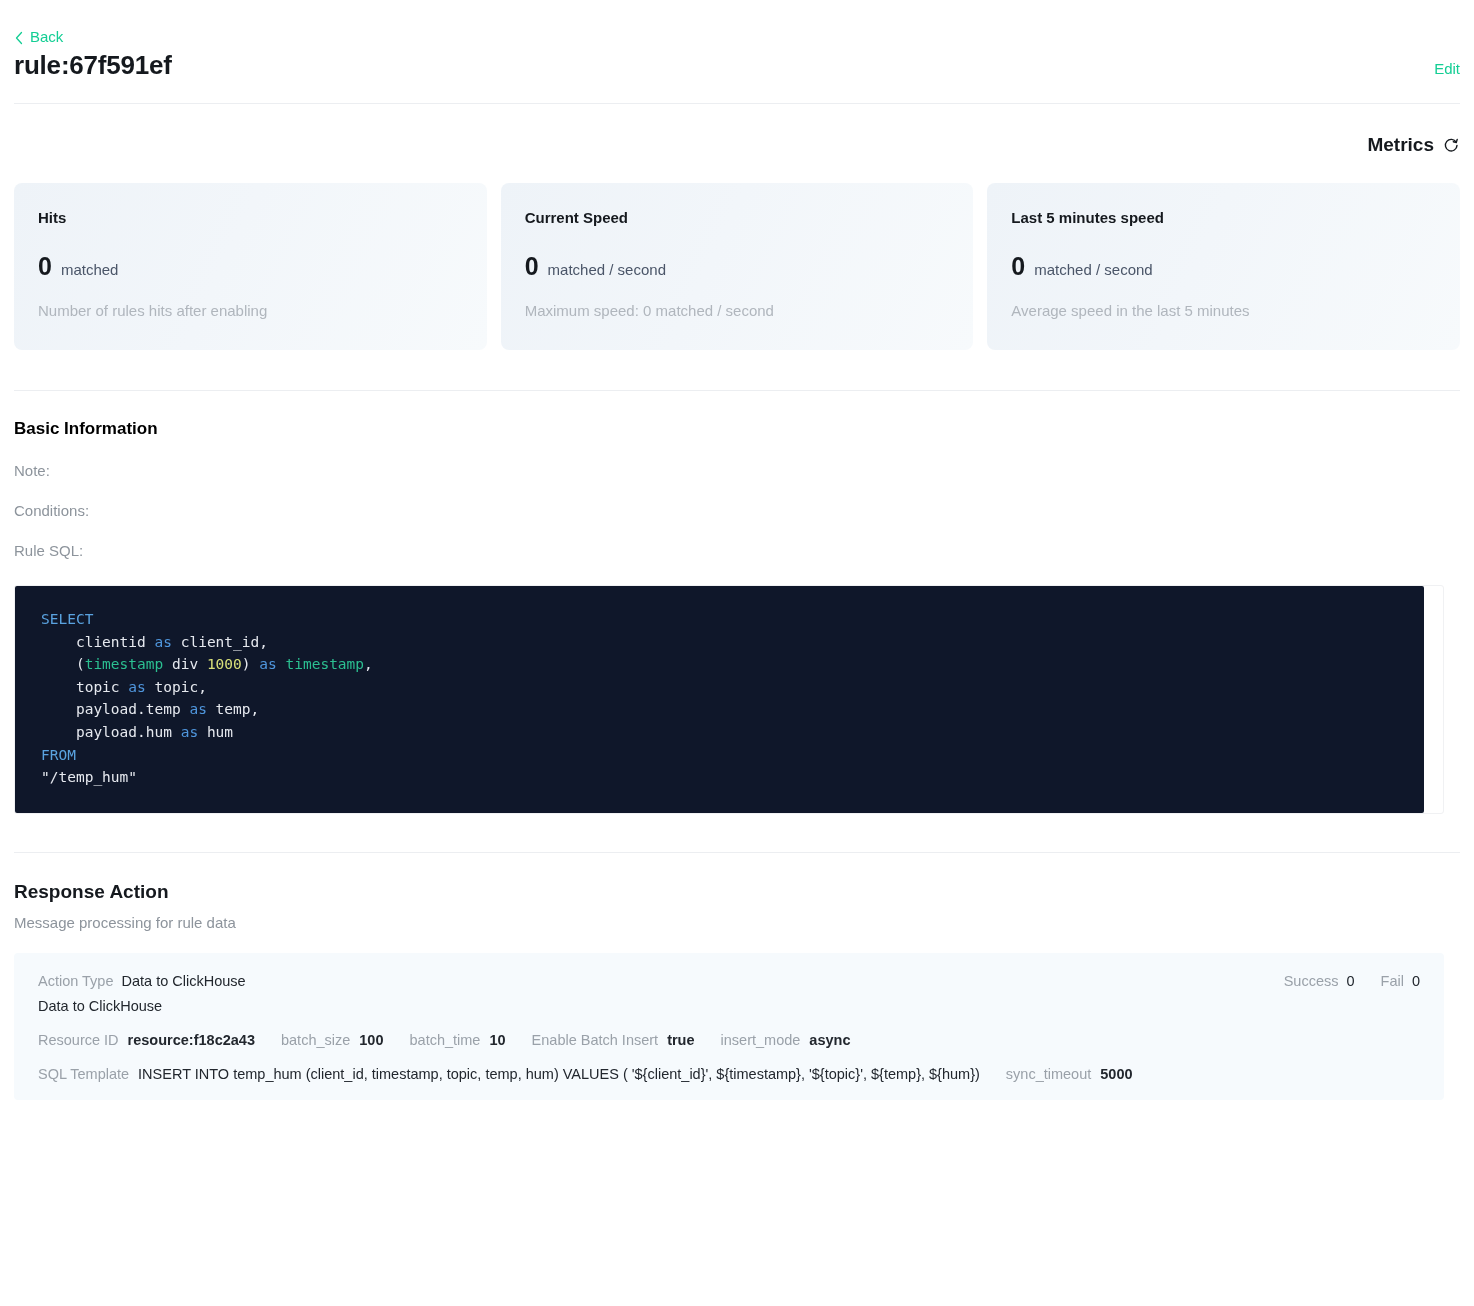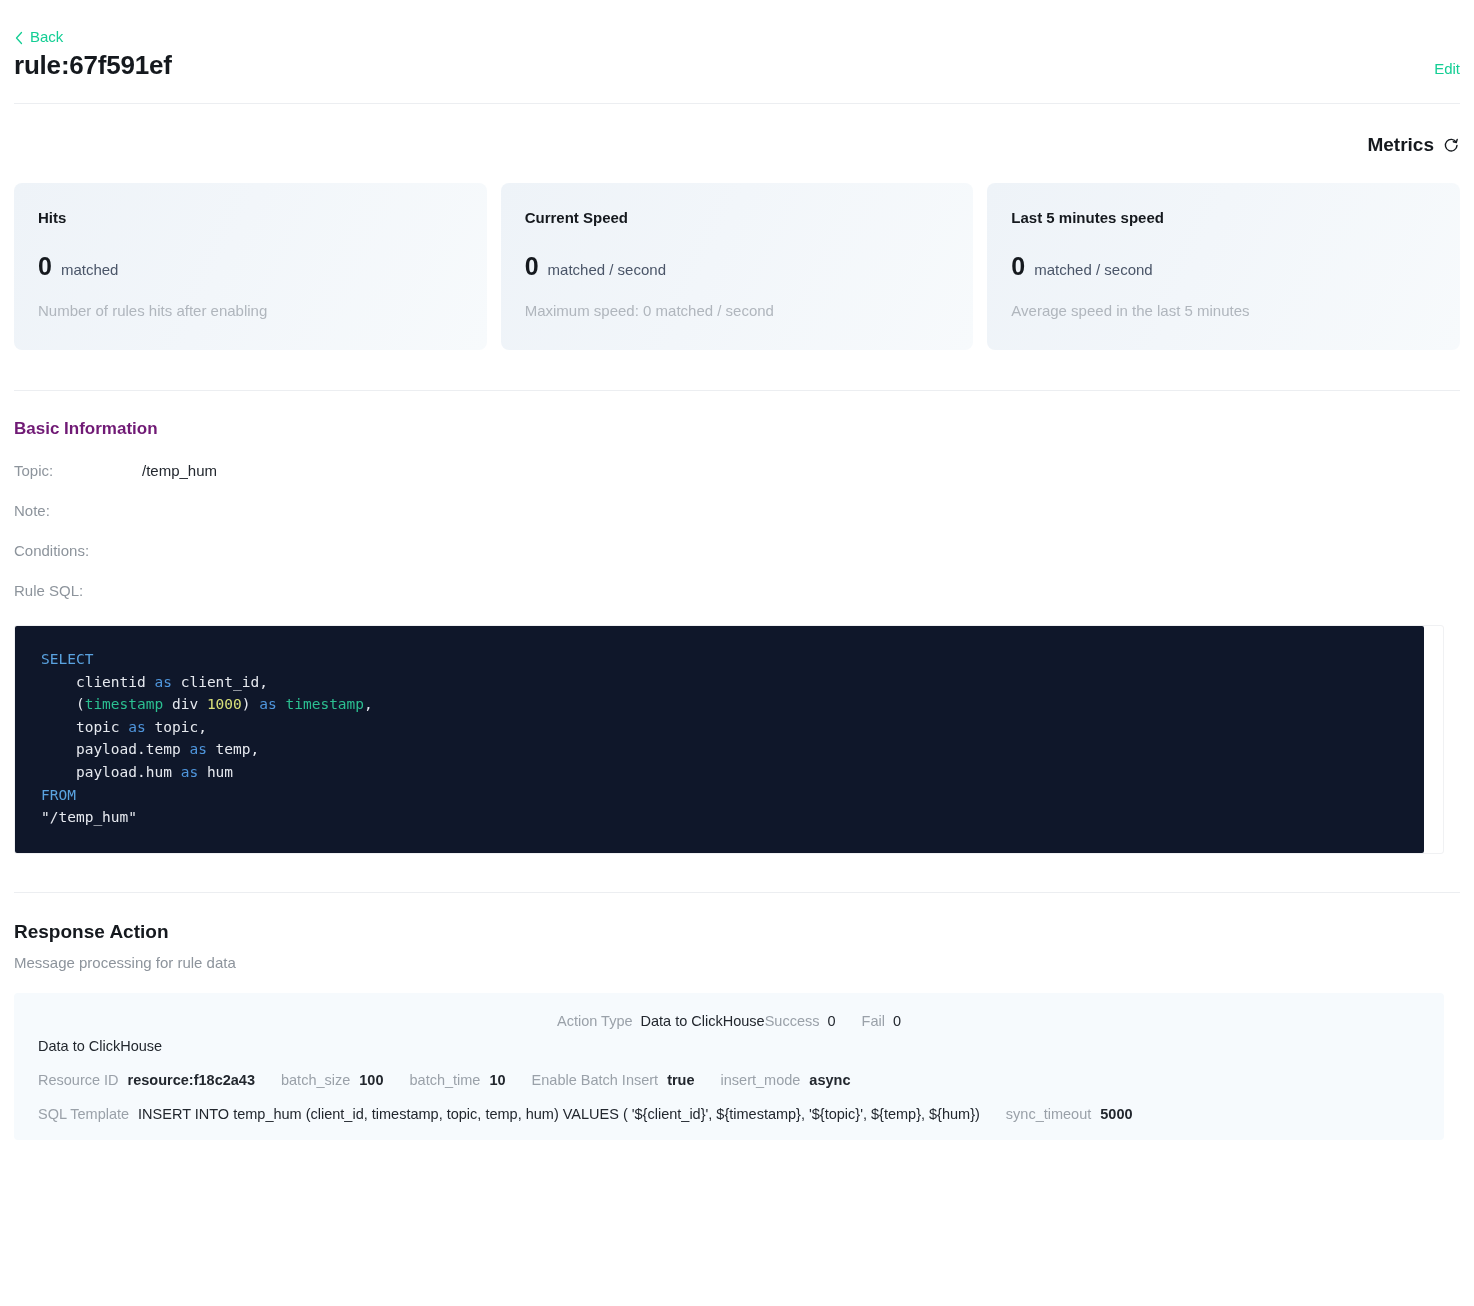--- a/index.html
+++ b/index.html
@@ -86,21 +86,21 @@
   .metric-number { font-size: 25px; font-weight: bold; color: #15191e; }
   .metric-unit { font-size: 15px; color: #4a5568; }
   .metric-desc {
     margin-top: 21px;
     font-size: 15px; color: #b0b6bd;
   }
   .metrics-bottom-rule { margin-top: 40px; }
 
   
   .info-head {
-    font-size: 17px; font-weight: bold; color: #701a75;
+    font-size: 17px; font-weight: bold; color: #000000;
     padding: 28px 0 0 0;
   }
   .info-row {
     display: flex;
     margin-top: 23px;
     font-size: 15px;
     align-items: flex-start;
   }
   .info-label {
     width: 126px;
@@ -147,21 +147,21 @@
     font-size: 15px; color: #8d949c;
   }
   .ra-panel {
     margin-top: 22px;
     background: #f6fafd;
     border-radius: 4px;
     padding: 20px 24px 18px 24px;
     width: 1430px;
   }
   .ra-top {
-    display: flex; align-items: center; justify-content: center;
+    display: flex; align-items: center; justify-content: space-between;
   }
   .kv { display: inline-flex; align-items: baseline; gap: 8px; }
   .k { color: #9aa1a9; font-size: 14.5px; }
   .v { color: #22272e; font-size: 14.5px; font-weight: bold; }
   .v.plain { font-weight: normal; }
   .ra-counts { display: flex; gap: 26px; }
   .ra-name {
     margin-top: 9px;
     font-size: 14.5px; color: #22272e;
   }
@@ -229,24 +229,20 @@
         <span class="metric-unit">matched / second</span>
       </div>
       <div class="metric-desc">Average speed in the last 5 minutes</div>
     </div>
   </div>
 
   <hr class="hr metrics-bottom-rule">
 
   <div class="info-head">Basic Information</div>
 
-  <div class="info-row">
-    <div class="info-label">Topic:</div>
-    <div class="info-value indent">/temp_hum</div>
-  </div>
   <div class="info-row">
     <div class="info-label">Note:</div>
     <div class="info-value indent"></div>
   </div>
   <div class="info-row">
     <div class="info-label">Conditions:</div>
     <div class="info-value indent"></div>
   </div>
   <div class="info-row">
     <div class="info-label">Rule SQL:</div>

